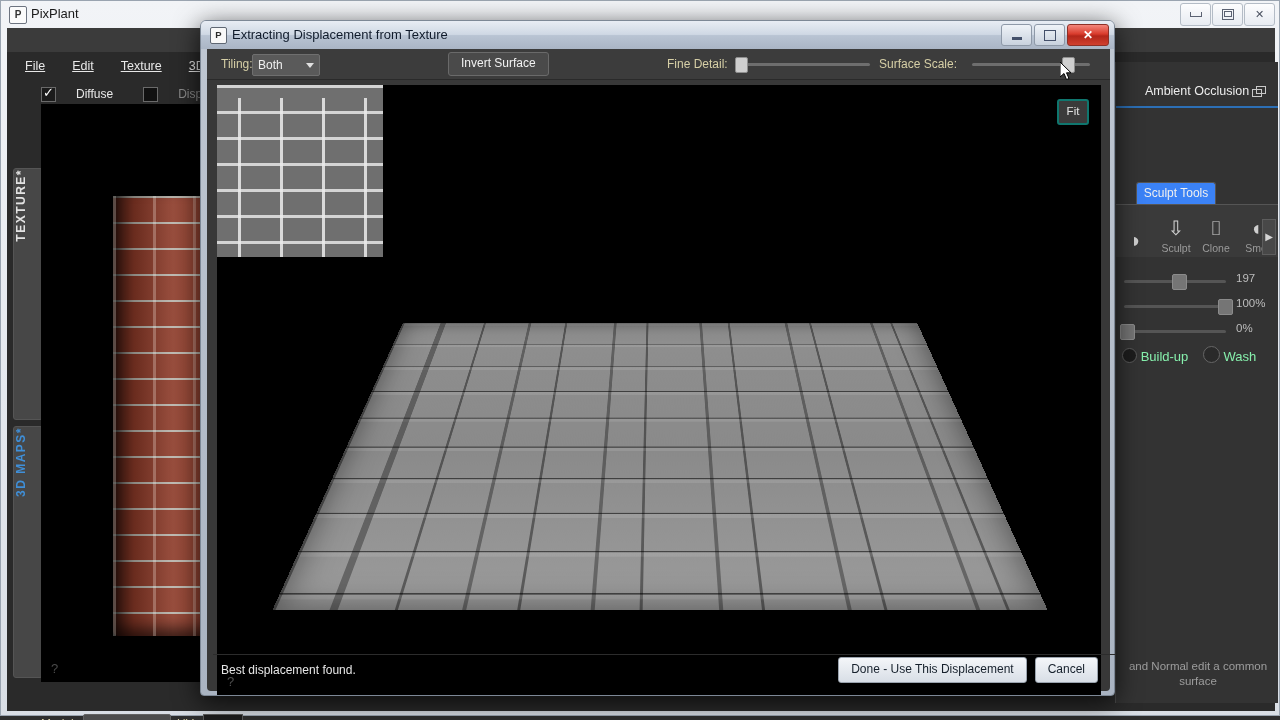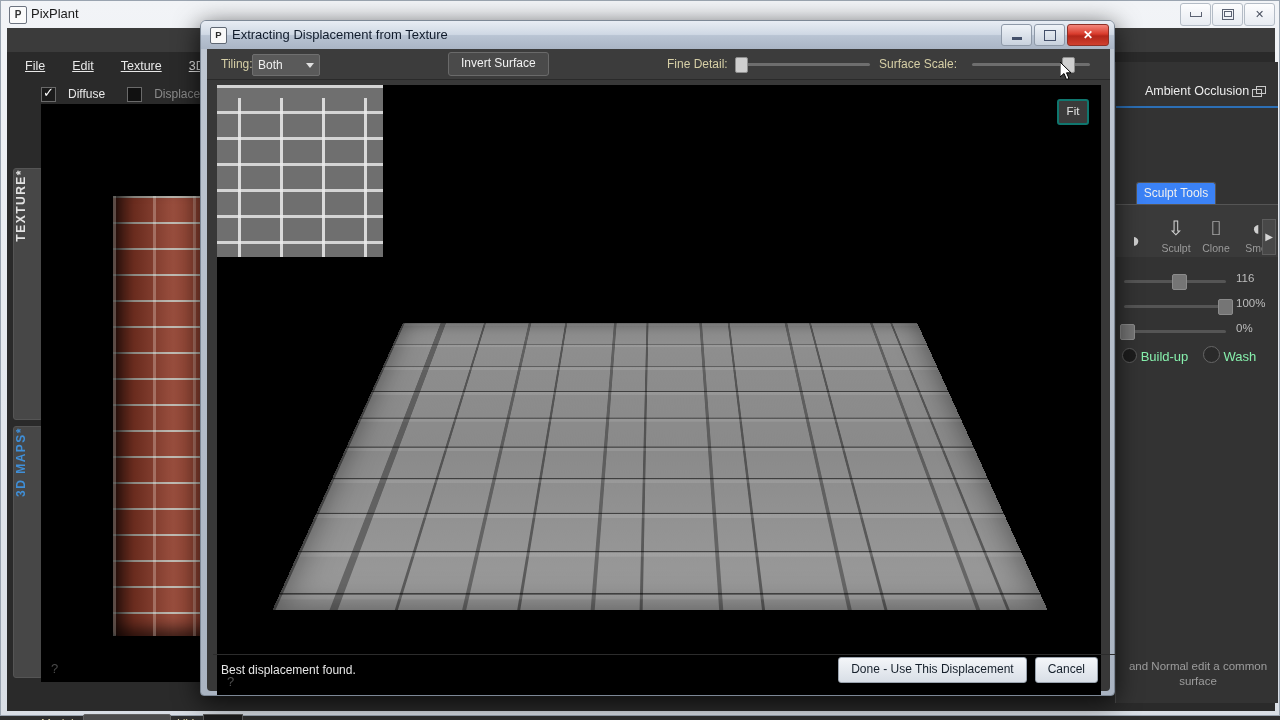--- a/index.html
+++ b/index.html
@@ -37,21 +37,21 @@
   .vtab{position:absolute;left:0;width:28px;background:#474747;border:1px solid #555;
         border-radius:3px;}
   .vtab span{display:block;writing-mode:vertical-rl;transform:rotate(180deg);
              text-align:center;font-size:12px;letter-spacing:1.5px;font-weight:bold;padding-top:14px;}
   #vtab-texture{top:100px;height:250px;}
   #vtab-texture span{color:#e2e2e2;}
   #vtab-maps{top:358px;height:250px;}
   #vtab-maps span{color:#3f8fd8;}
 
   
-  .ch-row{position:absolute;left:34px;top:56px;height:20px;display:flex;align-items:center;gap:12px;}
+  .ch-row{position:absolute;left:34px;top:56px;height:20px;display:flex;align-items:center;gap:20px;}
   .chk{width:13px;height:13px;border:1px solid #6a6a6a;background:#111;display:inline-block;
        position:relative;}
   .chk.on{background:#1b1b1b;}
   .chk.on:after{content:"\2713";position:absolute;left:1px;top:-3px;color:#fff;font-size:13px;}
   .ch-lbl{font-size:12px;color:#e9e9e9;margin-right:10px;}
   .ch-lbl.dim{color:#8b8b8b;}
   .viewport{position:absolute;left:34px;top:76px;width:184px;height:578px;background:#000;
             overflow:hidden;}
   .cyl{position:absolute;left:72px;top:92px;width:150px;height:440px;border-radius:0 0 6px 6px;
        background:
@@ -271,21 +271,21 @@
           <div class="tool">
             <span class="ti">◖</span>
             <span>Smo</span>
           </div>
           <div class="tool-arrow">▶</div>
         </div>
 
         <div class="srow" style="top:210px">
           <span class="strack"></span>
           <span class="sknob" style="left:48px"></span>
-          <span class="sval">116</span>
+          <span class="sval">197</span>
         </div>
         <div class="srow" style="top:235px">
           <span class="strack"></span>
           <span class="sknob" style="left:94px"></span>
           <span class="sval">100%</span>
         </div>
         <div class="srow" style="top:260px">
           <span class="strack"></span>
           <span class="sknob" style="left:-4px"></span>
           <span class="sval">0%</span>

